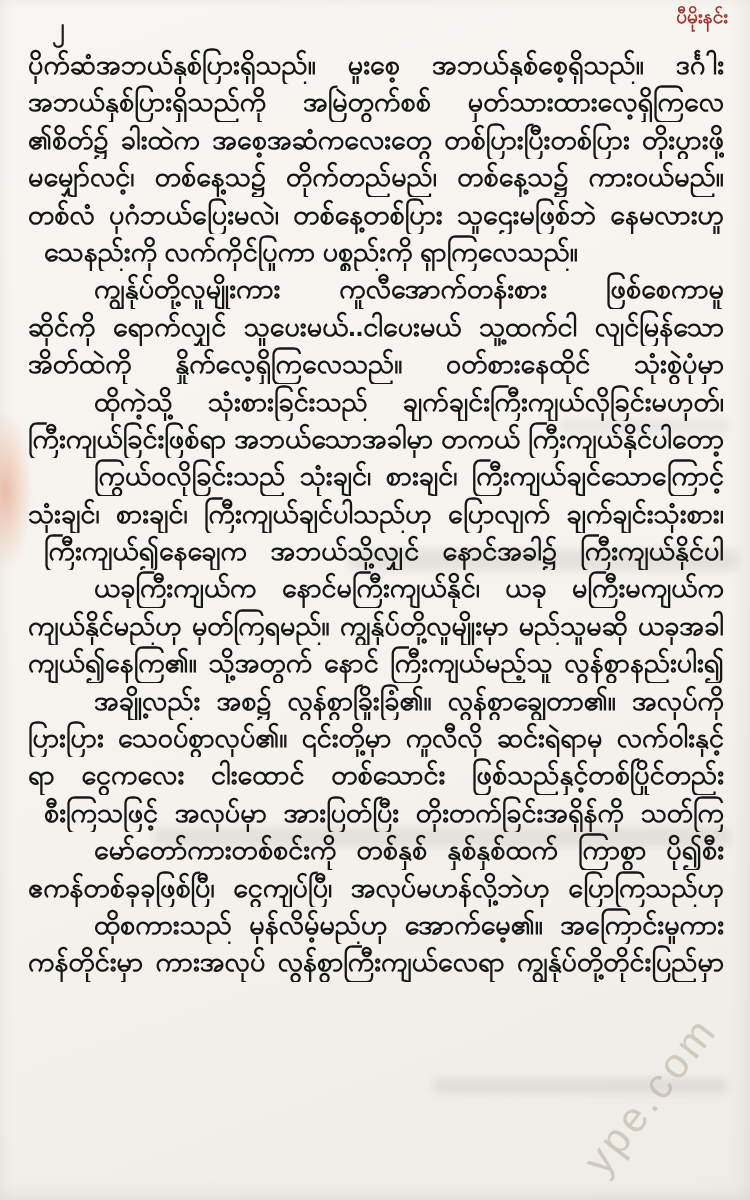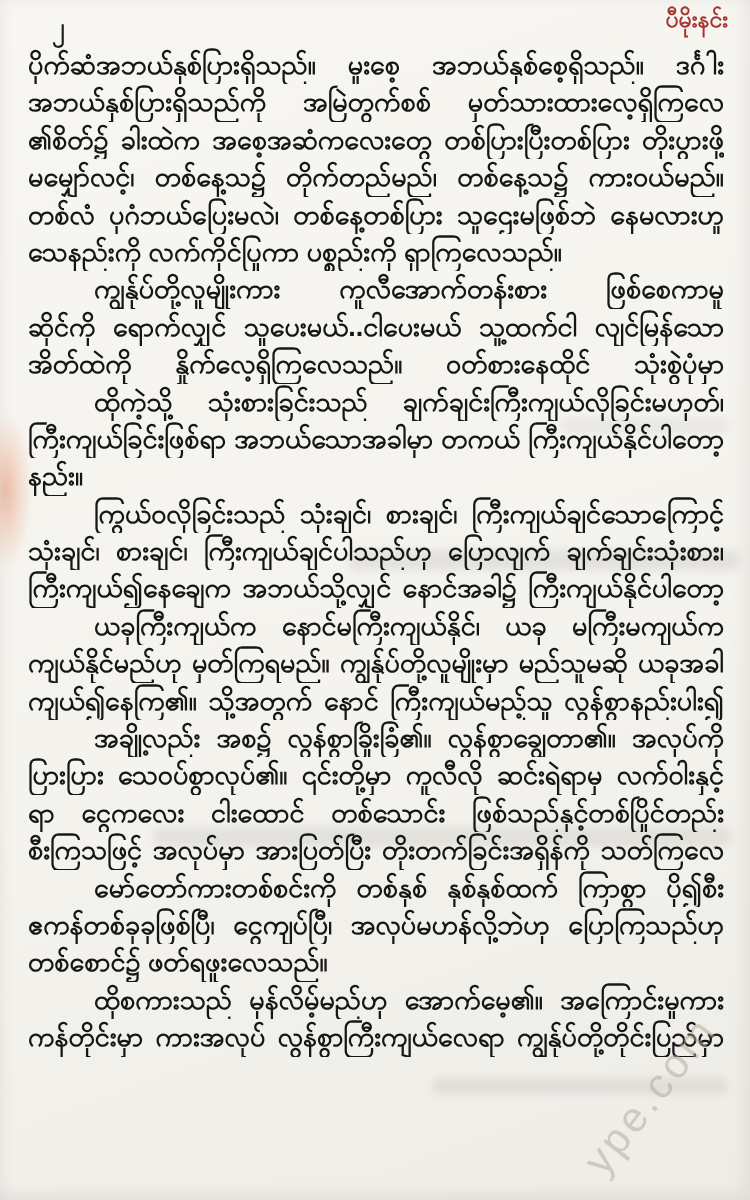--- a/index.html
+++ b/index.html
@@ -14,36 +14,36 @@
     overflow:hidden;
     background:linear-gradient(160deg, #f8f6f2 0%, var(--paper,#f5f3ee) 55%, #eeece6 100%);
     box-shadow:inset -6px -6px 18px rgba(0,0,0,0.05), inset 4px 0 14px rgba(0,0,0,0.03);
   }
   .pnum {
     position:absolute; top:10px; left:52px;
     font-size:26px; font-weight:700; color:#1f1f1f;
   }
   .author {
     position:absolute; top:4px; right:22px;
-    font-size:23px; font-weight:700;
+    font-size:19px; font-weight:700;
     color:var(--red,#a5352e);
   }
   .body-text {
     position:absolute; left:28px; right:26px; top:47px;
     color:var(--ink,#161616);
     font-size:27px; font-weight:600;
   }
   .line {
     height:37.4px; line-height:37.4px;
     overflow:hidden;
     text-align:justify;
     text-align-last:justify;
   }
   .line.first { text-indent:66px; }
-  .line.plast { text-align-last:left; }
+  .line.plast { text-align-last:left;margin-left:16px; }
   .finger {
     position:absolute; left:-20px; top:412px; width:52px; height:158px;
     border-radius:50%;
     background:radial-gradient(closest-side, rgba(226,152,122,0.6), rgba(236,178,148,0.35) 55%, rgba(242,205,180,0) 100%);
     filter:blur(2px);
     pointer-events:none;
   }
   .art {
     position:absolute;
     background:rgba(128,124,118,0.14);
@@ -87,42 +87,40 @@
         <div class="line plast">သေနည်းကို လက်ကိုင်ပြုကာ ပစ္စည်းကို ရှာကြလေသည်။</div>
       </div>
       <div>
         <div class="line first">ကျွန်ုပ်တို့လူမျိုးကား ကူလီအောက်တန်းစား ဖြစ်စေကာမူ လက်ဖက်ရည်</div>
         <div class="line">ဆိုင်ကို ရောက်လျှင် သူပေးမယ်..ငါပေးမယ် သူ့ထက်ငါ လျင်မြန်သောလက်နှင့်</div>
         <div class="line">အိတ်ထဲကို နှိုက်လေ့ရှိကြလေသည်။ ဝတ်စားနေထိုင် သုံးစွဲပုံမှာ လူချမ်းသာများနှင့်</div>
       </div>
       <div>
         <div class="line first">ထိုကဲ့သို့ သုံးစားခြင်းသည် ချက်ချင်းကြီးကျယ်လိုခြင်းမဟုတ်၊ ချက်ချင်း</div>
         <div class="line">ကြီးကျယ်ခြင်းဖြစ်ရာ အဘယ်သောအခါမှာ တကယ် ကြီးကျယ်နိုင်ပါတော့မည်</div>
-        <div class="line plast">နည်း။</div>
       </div>
       <div>
         <div class="line first">ကြွယ်ဝလိုခြင်းသည် သုံးချင်၊ စားချင်၊ ကြီးကျယ်ချင်သောကြောင့် ဖြစ်၏။</div>
         <div class="line">သုံးချင်၊ စားချင်၊ ကြီးကျယ်ချင်ပါသည်ဟု ပြောလျက် ချက်ချင်းသုံးစား၊ ချက်ချင်း</div>
         <div class="line plast">ကြီးကျယ်၍နေချေက အဘယ်သို့လျှင် နောင်အခါ၌ ကြီးကျယ်နိုင်ပါတော့မည်နည်း။</div>
       </div>
       <div>
         <div class="line first">ယခုကြီးကျယ်က နောင်မကြီးကျယ်နိုင်၊ ယခု မကြီးမကျယ်က နောင် ကြီး</div>
         <div class="line">ကျယ်နိုင်မည်ဟု မှတ်ကြရမည်။ ကျွန်ုပ်တို့လူမျိုးမှာ မည်သူမဆို ယခုအခါ ကြီး</div>
         <div class="line">ကျယ်၍နေကြ၏။ သို့အတွက် နောင် ကြီးကျယ်မည့်သူ လွန်စွာနည်းပါး၍ နေလေ</div>
       </div>
       <div>
         <div class="line first">အချို့လည်း အစ၌ လွန်စွာခြိုးခြံ၏။ လွန်စွာချွေတာ၏။ အလုပ်ကို ပီပီ</div>
         <div class="line">ပြားပြား သေဝပ်စွာလုပ်၏။ ၎င်းတို့မှာ ကူလီလို ဆင်းရဲရာမှ လက်ဝါးနှင့်ထ၍လုပ်</div>
         <div class="line">ရာ ငွေကလေး ငါးထောင် တစ်သောင်း ဖြစ်သည်နှင့်တစ်ပြိုင်တည်း မော်တော်ကား</div>
         <div class="line plast">စီးကြသဖြင့် အလုပ်မှာ အားပြတ်ပြီး တိုးတက်ခြင်းအရှိန်ကို သတ်ကြလေသည်။</div>
       </div>
       <div>
         <div class="line first">မော်တော်ကားတစ်စင်းကို တစ်နှစ် နှစ်နှစ်ထက် ကြာစွာ ပို၍စီးသူများအား</div>
         <div class="line">ဧကန်တစ်ခုခုဖြစ်ပြီ၊ ငွေကျပ်ပြီ၊ အလုပ်မဟန်လို့ဘဲဟု ပြောကြသည်ဟု သတင်းစာ</div>
-        <div class="line plast">တစ်စောင်၌ ဖတ်ရဖူးလေသည်။</div>
       </div>
       <div>
         <div class="line first">ထိုစကားသည် မှန်လိမ့်မည်ဟု အောက်မေ့၏။ အကြောင်းမူကား အမေရိ</div>
         <div class="line">ကန်တိုင်းမှာ ကားအလုပ် လွန်စွာကြီးကျယ်လေရာ ကျွန်ုပ်တို့တိုင်းပြည်မှာထက်</div>
       </div>
     </div>
 
   <div class="wm">ype.com</div>
 </div>
 

